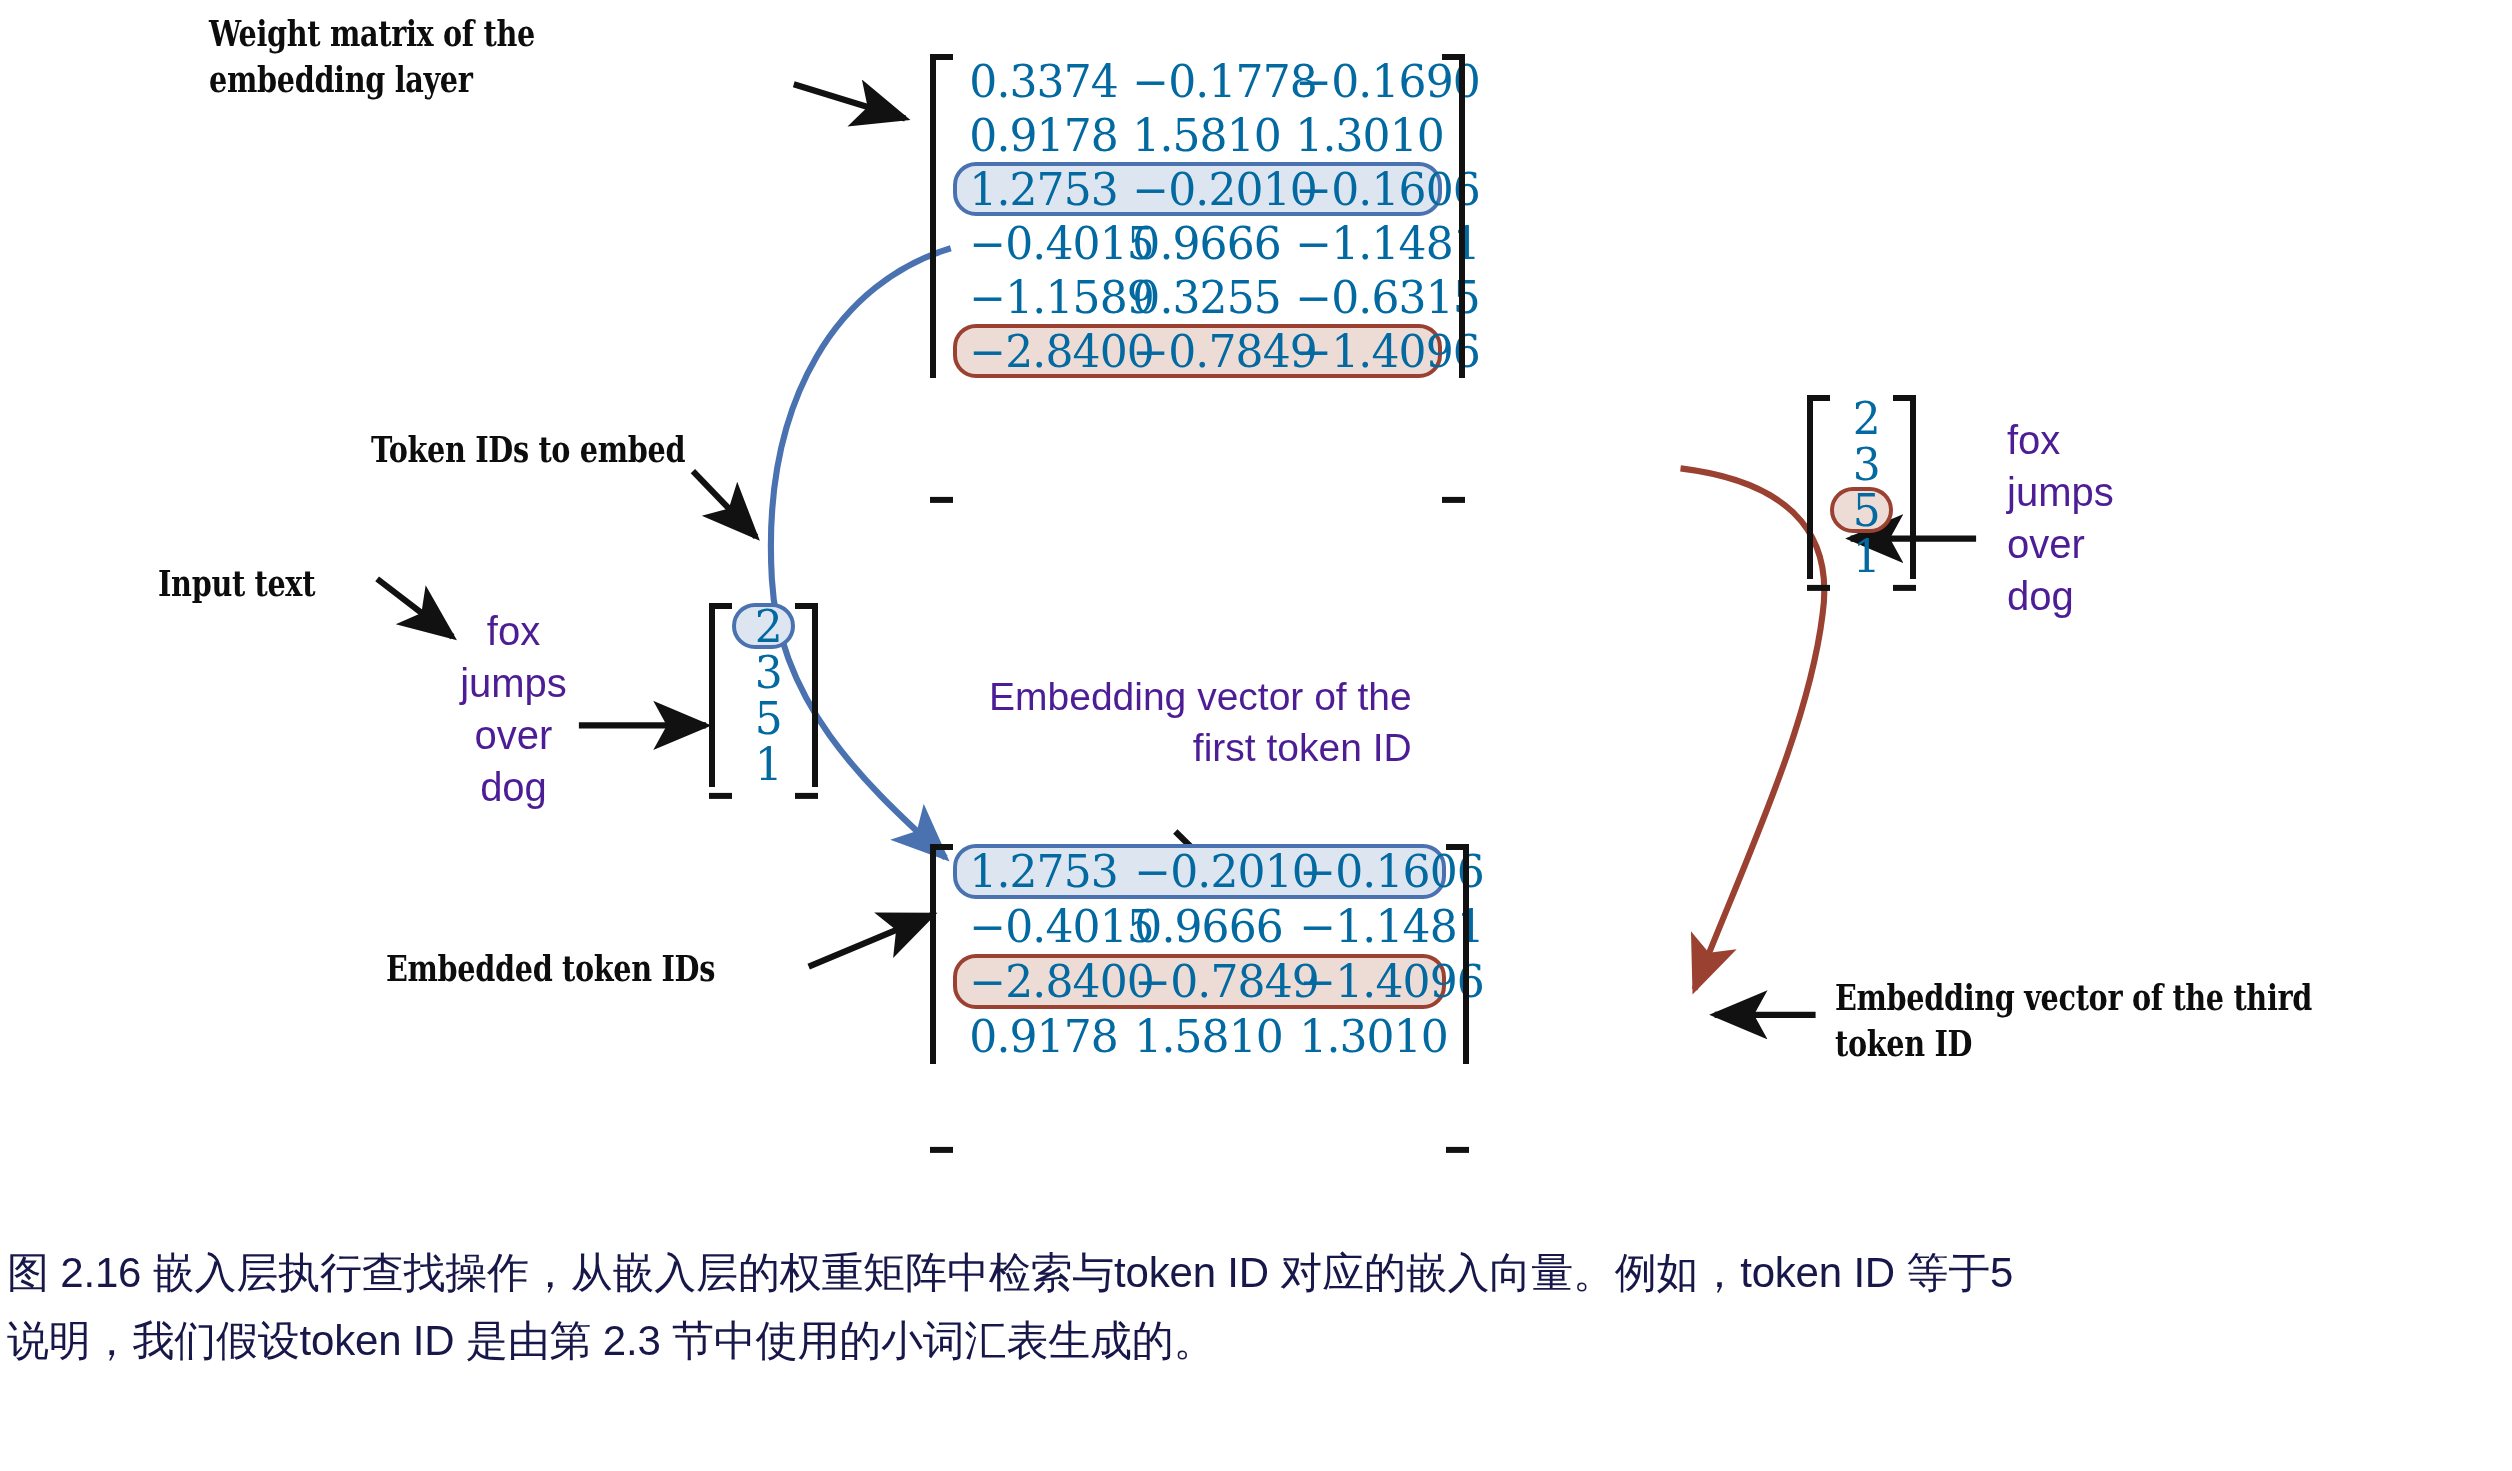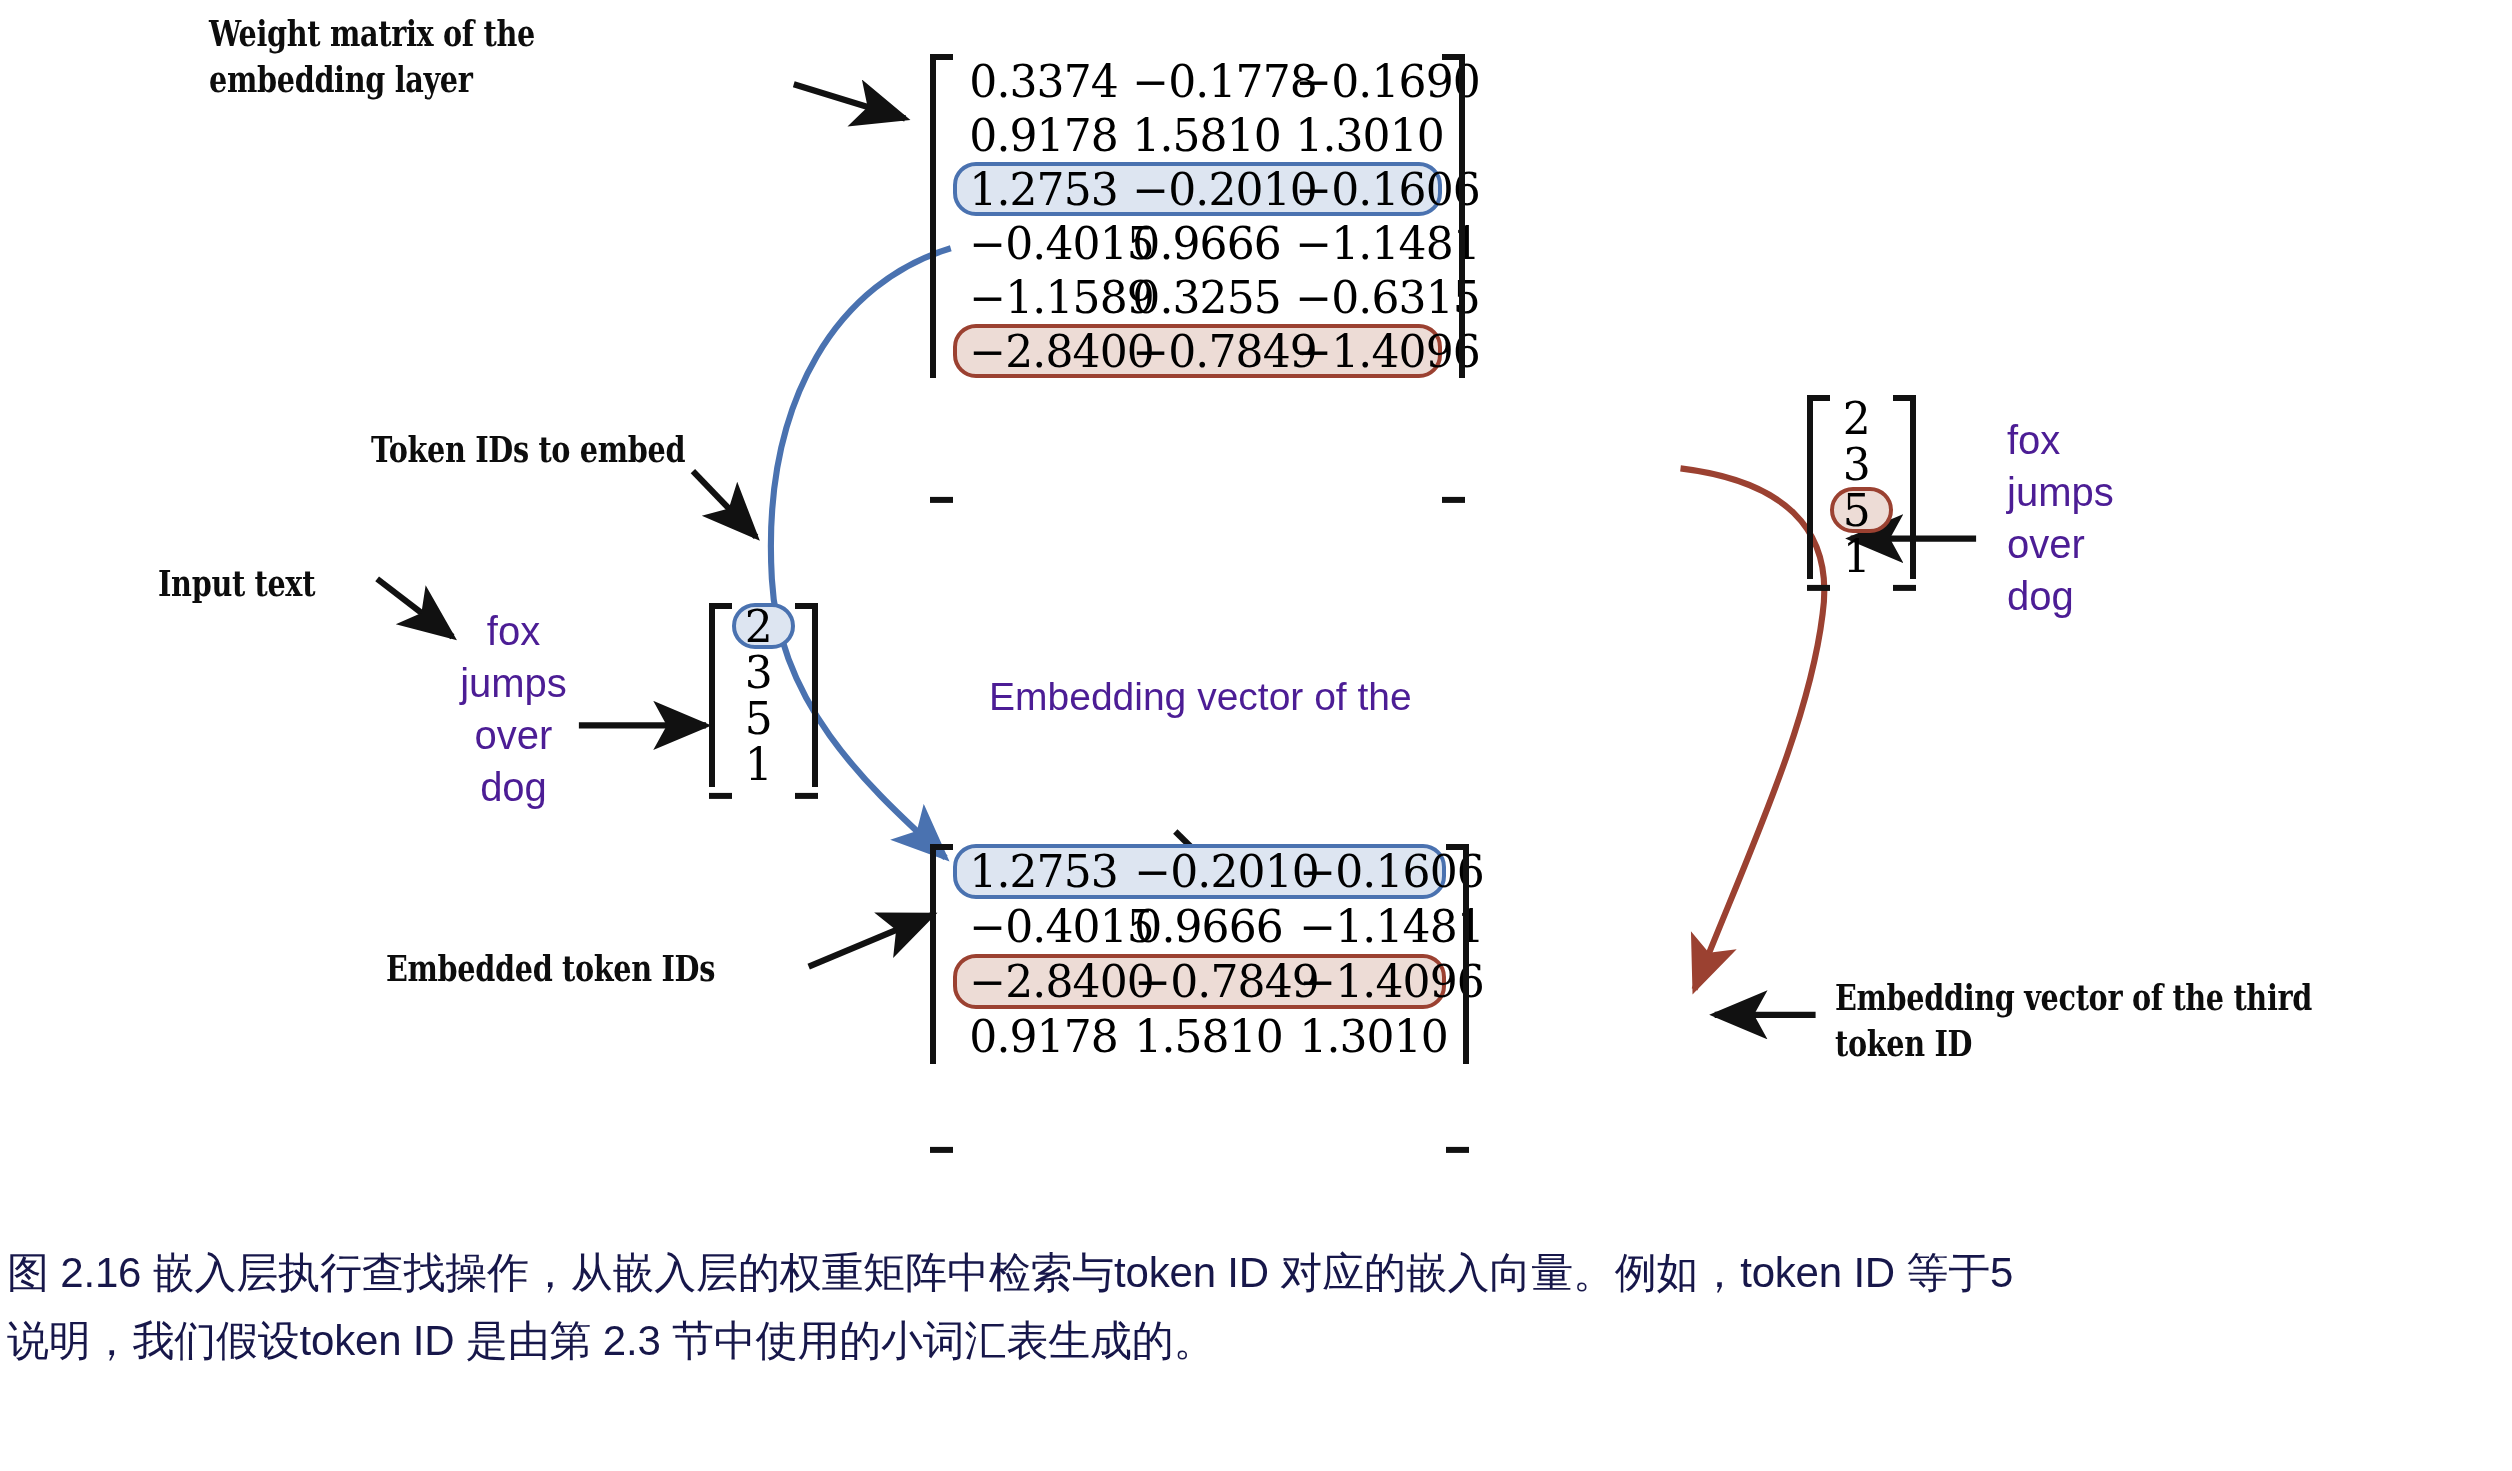--- a/index.html
+++ b/index.html
@@ -78,22 +78,22 @@
     align-items: center;
     height: 49px;
     padding: 0 12.3px;
     box-sizing: border-box;
     border: 4.4px solid transparent;
     border-radius: 23px;
   }
   .mrow .cell {
     font-family: "DejaVu Serif", "Liberation Serif", serif;
     font-size: 44px;
-    color: #000000;
-    text-align: left;
+    color: #0369a1;
+    text-align: right;
     letter-spacing: -0.9px;
   }
   .mrow.hl-blue {
     background: #dde5f1;
     border-color: #4a72b0;
   }
   .mrow.hl-red {
     background: #eddcd6;
     border-color: #9b4131;
   }
@@ -215,20 +215,21 @@
     <div>Embedded token IDs</div>
   </div>
 
   <div class="abs callout" style="left:1835px; top:975px;">
     <div>Embedding vector of the third</div>
     <div>token ID</div>
   </div>
 
   <div class="abs plain small" style="left:989px; top:672px; line-height:1.30;">
     <div>Embedding vector of the</div>
+    <div>first token ID</div>
   </div>
 
   <div class="abs plain" style="left:430px; top:605px; text-align:center; width:167px;">
     <div>fox</div>
     <div>jumps</div>
     <div>over</div>
     <div>dog</div>
   </div>
 
   <div class="abs plain" style="left:2007px; top:414px; text-align:left; width:228px;">

